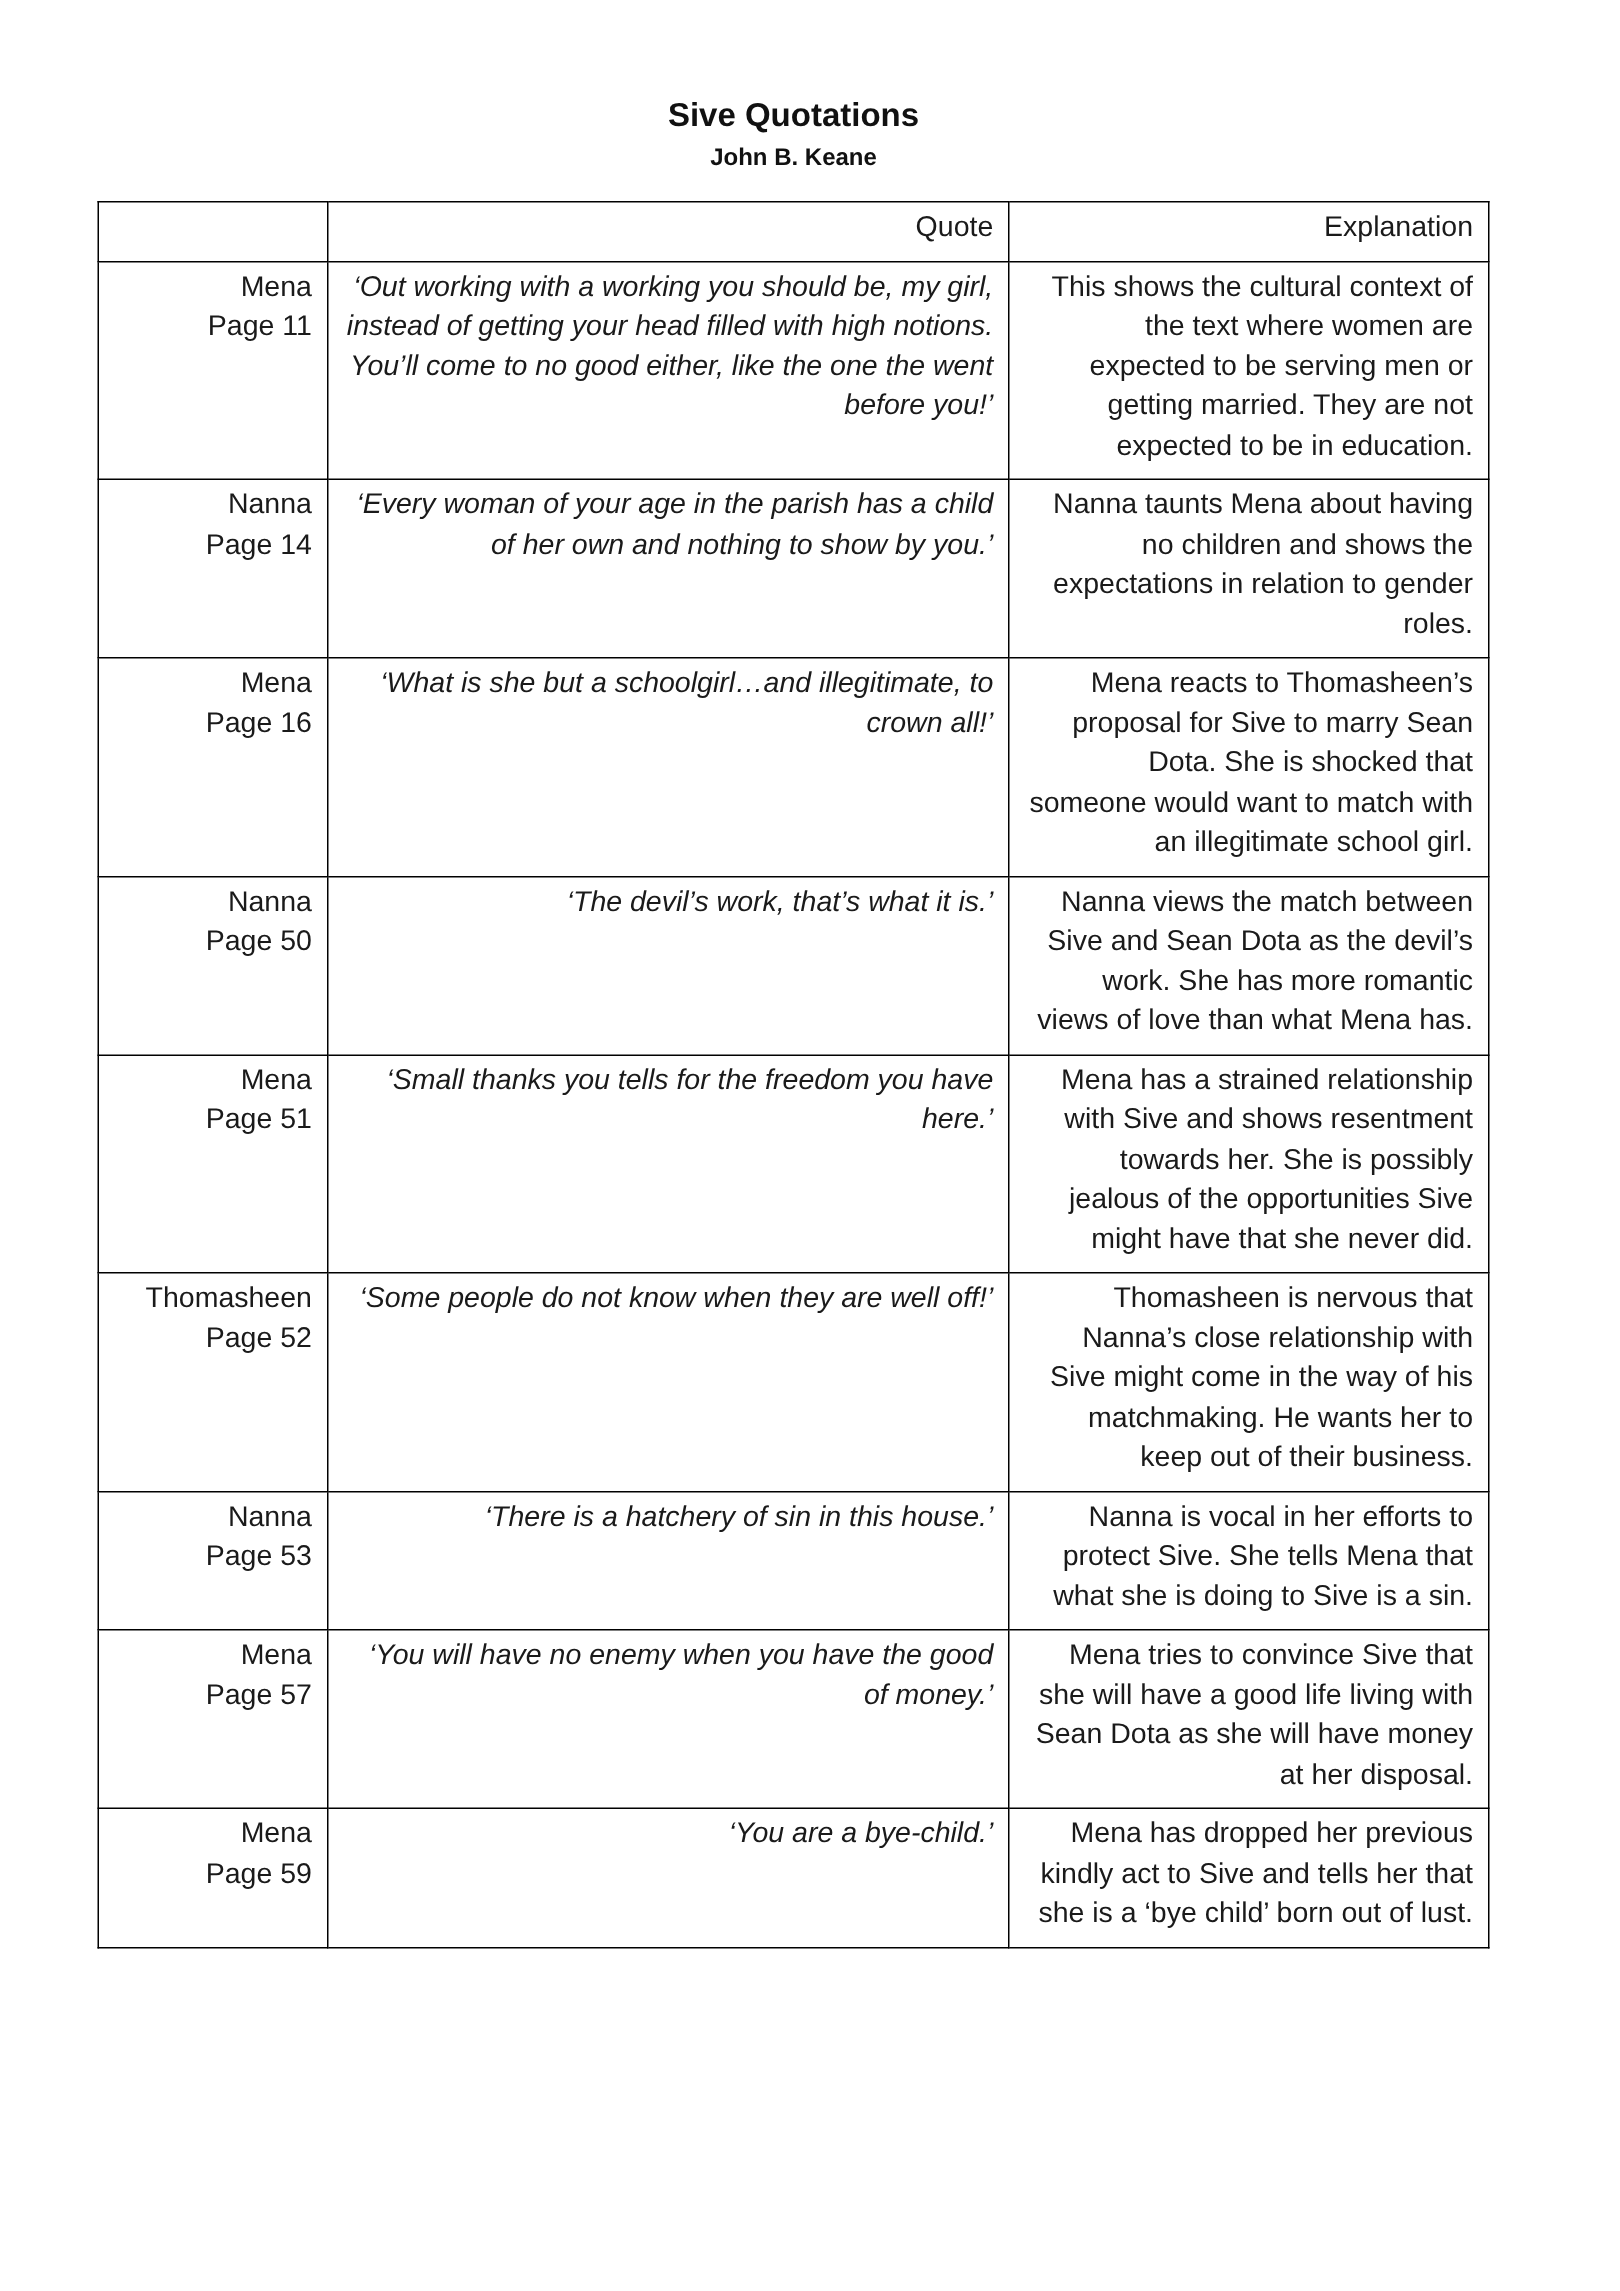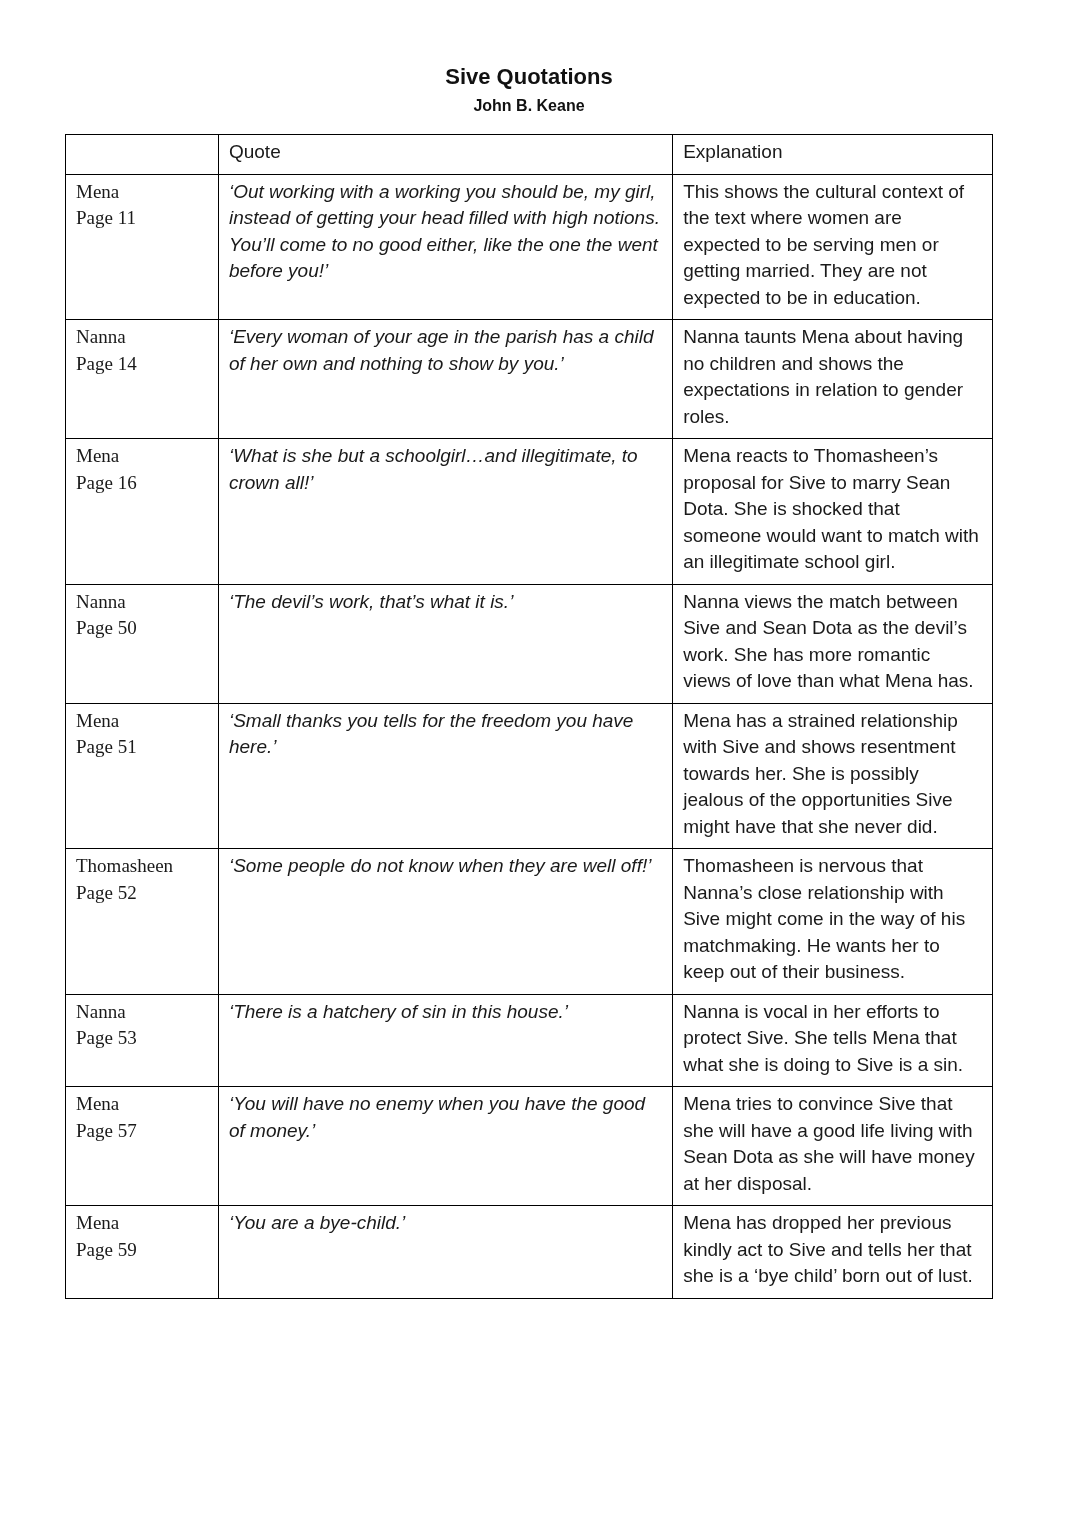--- a/index.html
+++ b/index.html
@@ -29,41 +29,41 @@
     color: #111111;
   }
   table.quotes {
     width: 100%;
     border-collapse: collapse;
     table-layout: fixed;
   }
   table.quotes th, table.quotes td {
     border: 1.5px solid #000000;
     vertical-align: top;
-    text-align: left;
+    text-align: right;
     padding: 4px 10px 8px 10px;
     font-size: 19px;
     line-height: 26.5px;
     font-weight: normal;
     color: #1a1a1a;
     word-wrap: break-word;
   }
   col.c-speaker { width: 16.5%; }
   col.c-quote   { width: 49.0%; }
   col.c-expl    { width: 34.5%; }
   th.header-cell {
     font-weight: bold;
     font-size: 21px;
     line-height: 28px;
     color: #111111;
     padding-top: 3px;
     padding-bottom: 3px;
   }
   td.quote-cell { font-style: italic; }
-  td.speaker-cell div { line-height: 26.5px; font-family: Liberation Serif, serif; }
+  td.speaker-cell div { line-height: 26.5px; }
 </style>
 </head>
 <body>
 
 <div class="page">
   <div class="doc-header">
     <div class="doc-title">Sive Quotations</div>
     <div class="doc-subtitle">John B. Keane</div>
   </div>
 

